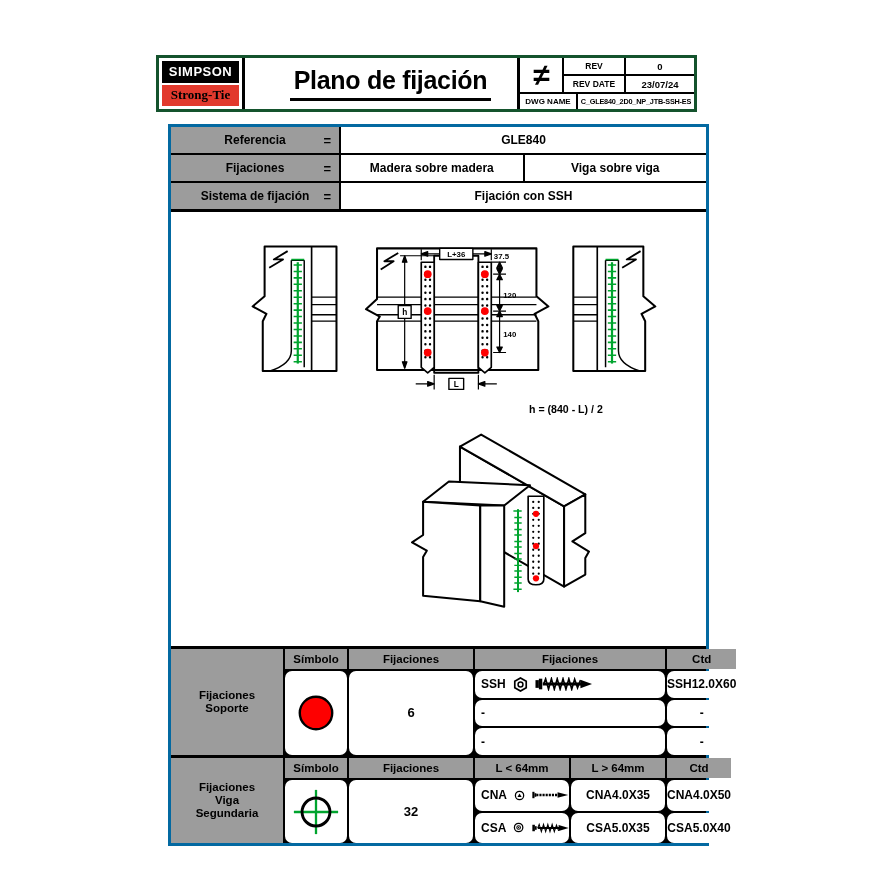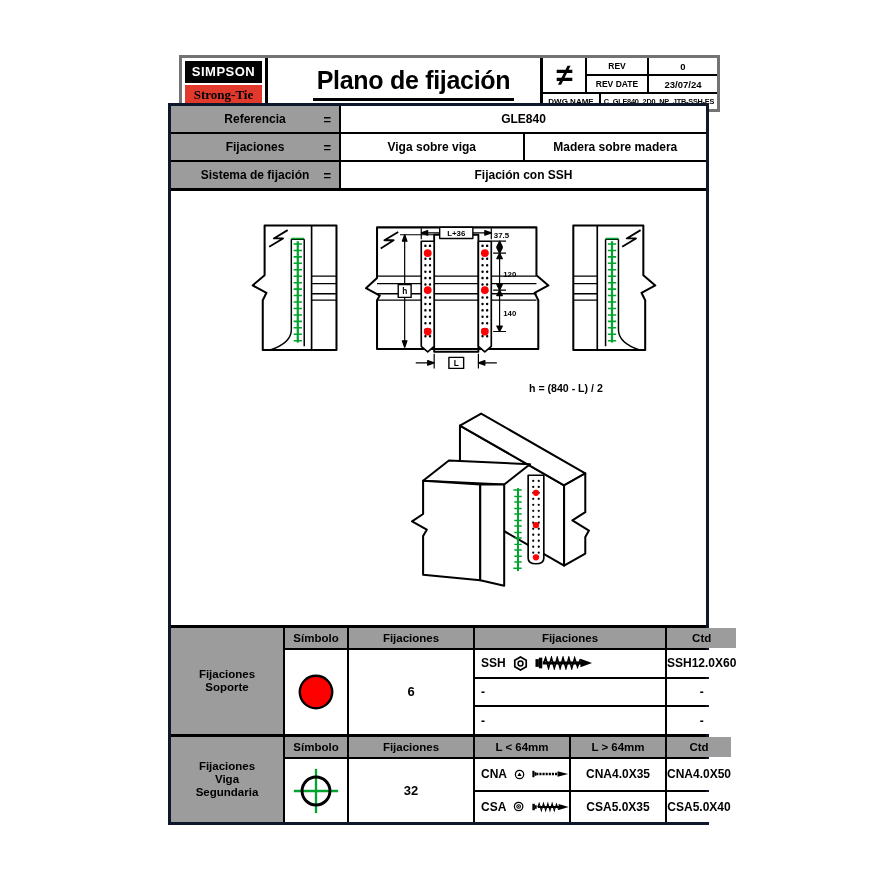--- a/index.html
+++ b/index.html
@@ -1,20 +1,20 @@
 <!DOCTYPE html>
 <html><head>
 <meta charset="utf-8">
 <style>
   html,body{margin:0;padding:0;background:#fff;width:880px;height:880px;
     font-family:"Liberation Sans",sans-serif;color:#000;-webkit-font-smoothing:antialiased;}
   .sheet{position:relative;width:880px;height:880px;background:#fff;}
   
-  .doc-header{position:absolute;left:179px;top:55px;width:535px;height:51px;
-    border:3px solid #737373;display:flex;background:#fff;}
+  .doc-header{position:absolute;left:156px;top:55px;width:535px;height:51px;
+    border:3px solid #14532d;display:flex;background:#fff;}
   .logo-col{width:86px;border-right:3px solid #000;display:flex;flex-direction:column;
     padding:3px;gap:2px;box-sizing:border-box;}
   .logo-black{flex:1;background:#000;color:#fff;display:flex;align-items:center;justify-content:center;
     font-weight:bold;font-size:13px;letter-spacing:.5px;}
   .logo-red{flex:1;background:#e2392d;color:#000000;display:flex;align-items:center;justify-content:center;
     font-family:"Liberation Serif",serif;font-weight:bold;font-size:13px;}
   .title-col{flex:1;display:flex;align-items:center;justify-content:center;margin-left:19px;}
   .title-col span{font-size:25px;font-weight:bold;letter-spacing:-.3px;border-bottom:3px solid #000;padding:0 4px 3px;}
   .rev-col{width:174px;border-left:3px solid #000;display:flex;flex-direction:column;font-weight:bold;}
   .rev-top{flex:2;display:flex;border-bottom:2px solid #000;}
@@ -22,42 +22,42 @@
     font-size:30px;font-weight:bold;font-style:italic;}
   .rev-rows{flex:1;display:flex;flex-direction:column;}
   .rev-row{flex:1;display:flex;}
   .rev-row + .rev-row{border-top:2px solid #000;}
   .rl{width:60px;border-right:2px solid #000;display:flex;align-items:center;justify-content:center;font-size:8.5px;}
   .rv{flex:1;display:flex;align-items:center;justify-content:center;font-size:9.5px;}
   .dwg-row{flex:1;display:flex;}
   .dl{width:56px;border-right:2px solid #000;display:flex;align-items:center;justify-content:center;font-size:8px;}
   .dv{flex:1;display:flex;align-items:center;justify-content:center;font-size:7.3px;letter-spacing:-.2px;}
   
-  .doc-main{position:absolute;left:168px;top:103px;width:535px;height:716px;border:3px solid #0f172a;
+  .doc-main{position:absolute;left:168px;top:124px;width:535px;height:716px;border:3px solid #0369a1;
     display:flex;flex-direction:column;background:#fff;}
   
   .ref-grid{height:82px;border-bottom:3px solid #000;background:#000;display:grid;
     grid-template-columns:168px 1fr;grid-auto-rows:1fr;gap:2px;}
   .ref-label{background:#9c9c9c;position:relative;display:flex;align-items:center;justify-content:center;
     font-weight:bold;font-size:12px;}
   .ref-label .eq{position:absolute;right:8px;font-size:13px;}
   .ref-vals{background:#fff;display:flex;}
   .ref-vals .c{flex:1;display:flex;align-items:center;justify-content:center;font-weight:bold;font-size:12px;}
   .ref-vals .c + .c{border-left:2px solid #000;}
   
   .drawing{flex:1;position:relative;background:#fff;margin-left:42px;}
   .drawing svg{position:absolute;inset:0;width:100%;height:100%;}
   
   .t1{height:106px;border-top:3px solid #000;background:#000;display:grid;gap:2px;
     grid-template-columns:112px 62px 124px 190px 1fr;grid-template-rows:20px 1fr 1fr 1fr;}
   .t2{height:85px;border-top:3px solid #000;background:#000;display:grid;gap:2px;
     grid-template-columns:112px 62px 124px 94px 94px 1fr;grid-template-rows:20px 1fr 1fr;}
   .g{background:#9c9c9c;display:flex;align-items:center;justify-content:center;
     font-weight:bold;font-size:11.5px;text-align:center;}
-  .w{background:#fff;display:flex;align-items:center;justify-content:center;font-weight:bold;font-size:12px;}
+  .w{background:#fff;display:flex;align-items:center;justify-content:center;font-weight:bold;font-size:12px;border-radius:7px;}
   .glabel{flex-direction:column;line-height:1.15;}
   .span-rows1{grid-row:1/5;}
   .span-rows2{grid-row:2/5;}
   .type{justify-content:flex-start;gap:7px;padding-left:6px;}
   .ctd{font-size:13px;}
 </style>
 </head>
 <body>
 
 <div class="sheet">
@@ -99,22 +99,22 @@
         <span class="eq">=</span>
       </div>
       <div class="ref-vals">
           <div class="c">GLE840</div>
         </div>
       <div class="ref-label">
         <span>Fijaciones</span>
         <span class="eq">=</span>
       </div>
       <div class="ref-vals">
+        <div class="c">Madera sobre madera</div>
         <div class="c">Viga sobre viga</div>
-        <div class="c">Madera sobre madera</div>
       </div>
       <div class="ref-label">
         <span>Sistema de fijación</span>
         <span class="eq">=</span>
       </div>
       <div class="ref-vals">
           <div class="c">Fijación con SSH</div>
         </div>
     </div>
 

